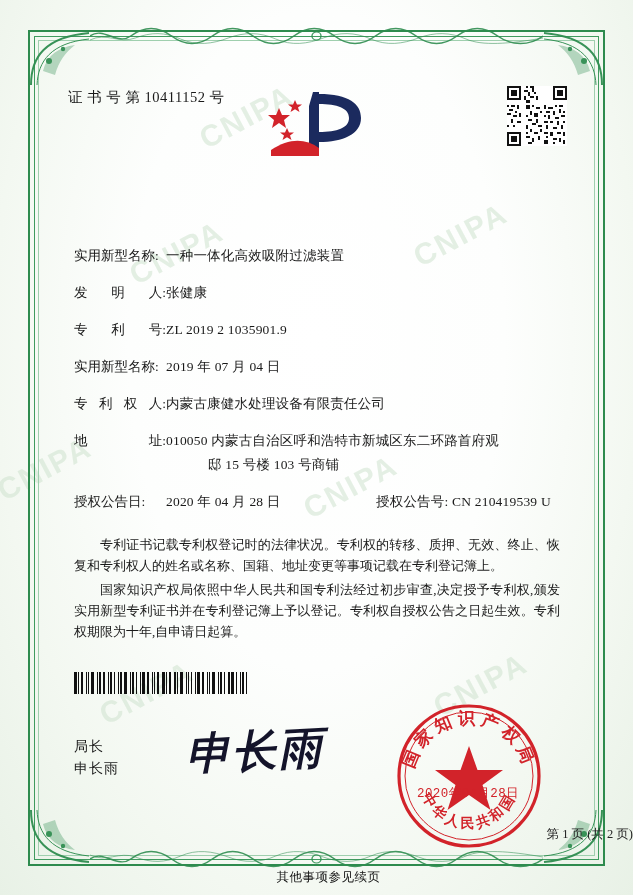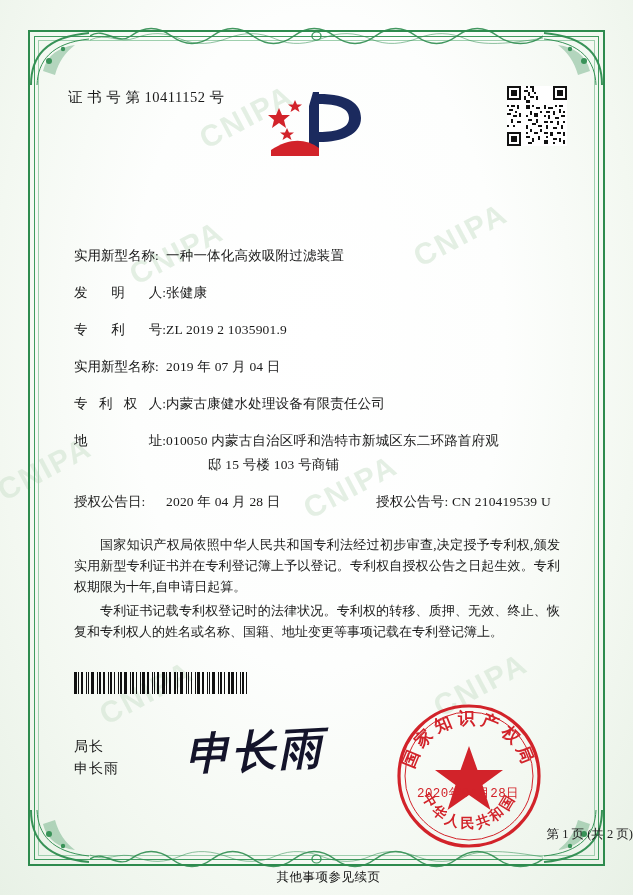--- a/index.html
+++ b/index.html
@@ -502,22 +502,22 @@
         <span class="v-right">
           <span>授权公告号:</span>
           <span>CN 210419539 U</span>
         </span>
       </div>
     </div>
 
   </div>
 
   <div class="paragraphs">
+    <p>专利证书记载专利权登记时的法律状况。专利权的转移、质押、无效、终止、恢复和专利权人的姓名或名称、国籍、地址变更等事项记载在专利登记簿上。</p>
     <p>国家知识产权局依照中华人民共和国专利法经过初步审查,决定授予专利权,颁发实用新型专利证书并在专利登记簿上予以登记。专利权自授权公告之日起生效。专利权期限为十年,自申请日起算。</p>
-    <p>专利证书记载专利权登记时的法律状况。专利权的转移、质押、无效、终止、恢复和专利权人的姓名或名称、国籍、地址变更等事项记载在专利登记簿上。</p>
   </div>
 
   <div class="barcode">
       <i style="width: 3px; margin-right: 1px;"></i>
       <i style="width: 1px; margin-right: 2px;"></i>
       <i style="width: 2px; margin-right: 3px;"></i>
       <i style="width: 1px; margin-right: 1px;"></i>
       <i style="width: 1px; margin-right: 2px;"></i>
       <i style="width: 3px; margin-right: 3px;"></i>
       <i style="width: 1px; margin-right: 1px;"></i>

